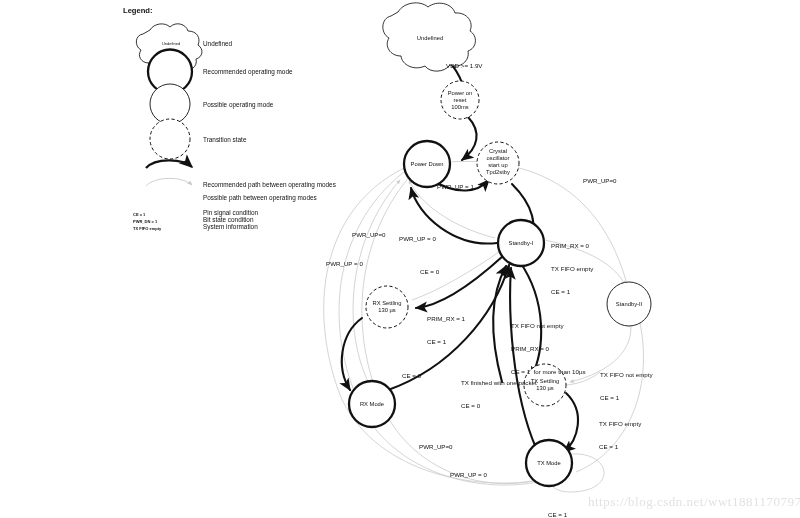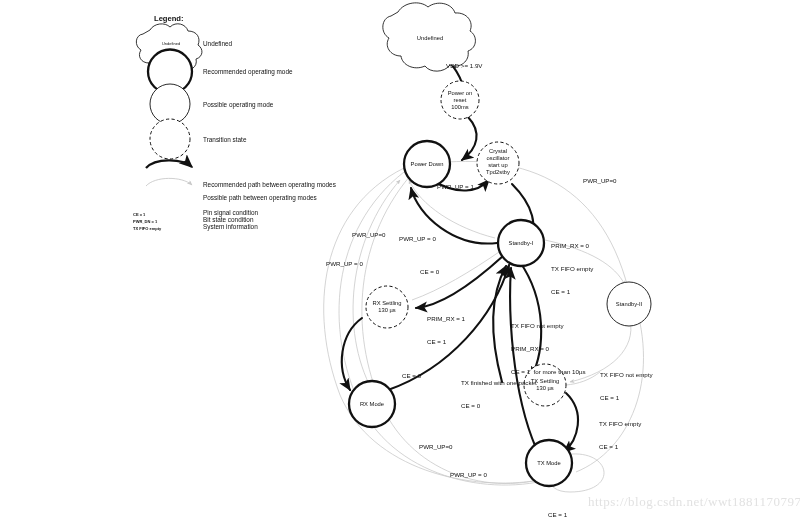--- a/index.html
+++ b/index.html
@@ -138,21 +138,21 @@
       <circle cx="170" cy="104" r="20" stroke-width="0.9"></circle>
       <circle cx="170" cy="139" r="20" stroke-width="1" stroke-dasharray="3.2 2.4"></circle>
     </g>
 
     <g fill="none">
       <path d="M146,168 C155,158 182,158 192,167" stroke="#111111" stroke-width="2.3" marker-end="url(#ah-dark)"></path>
       <path d="M146,186 C155,176 182,176 192,185" stroke="#c9c9c9" stroke-width="0.9" marker-end="url(#ah-light)"></path>
     </g>
   </svg>
 
-  <div class="legend-title" style="left:154px;top:6px;margin-top:8px;">Legend:</div>
+  <div class="legend-title" style="left:123px;top:6px;">Legend:</div>
 
   <div class="nodetxt" style="left:148px;top:40px;width:46px;font-size:4px;">Undefined</div>
 
   <div class="legend-text" style="left:203px;top:40px;">Undefined</div>
   <div class="legend-text" style="left:203px;top:68px;">Recommended operating mode</div>
   <div class="legend-text" style="left:203px;top:101px;">Possible operating mode</div>
   <div class="legend-text" style="left:203px;top:136px;">Transition state</div>
   <div class="legend-text" style="left:203px;top:181px;">Recommended path between operating modes</div>
   <div class="legend-text" style="left:203px;top:194px;">Possible path between operating modes</div>
 

